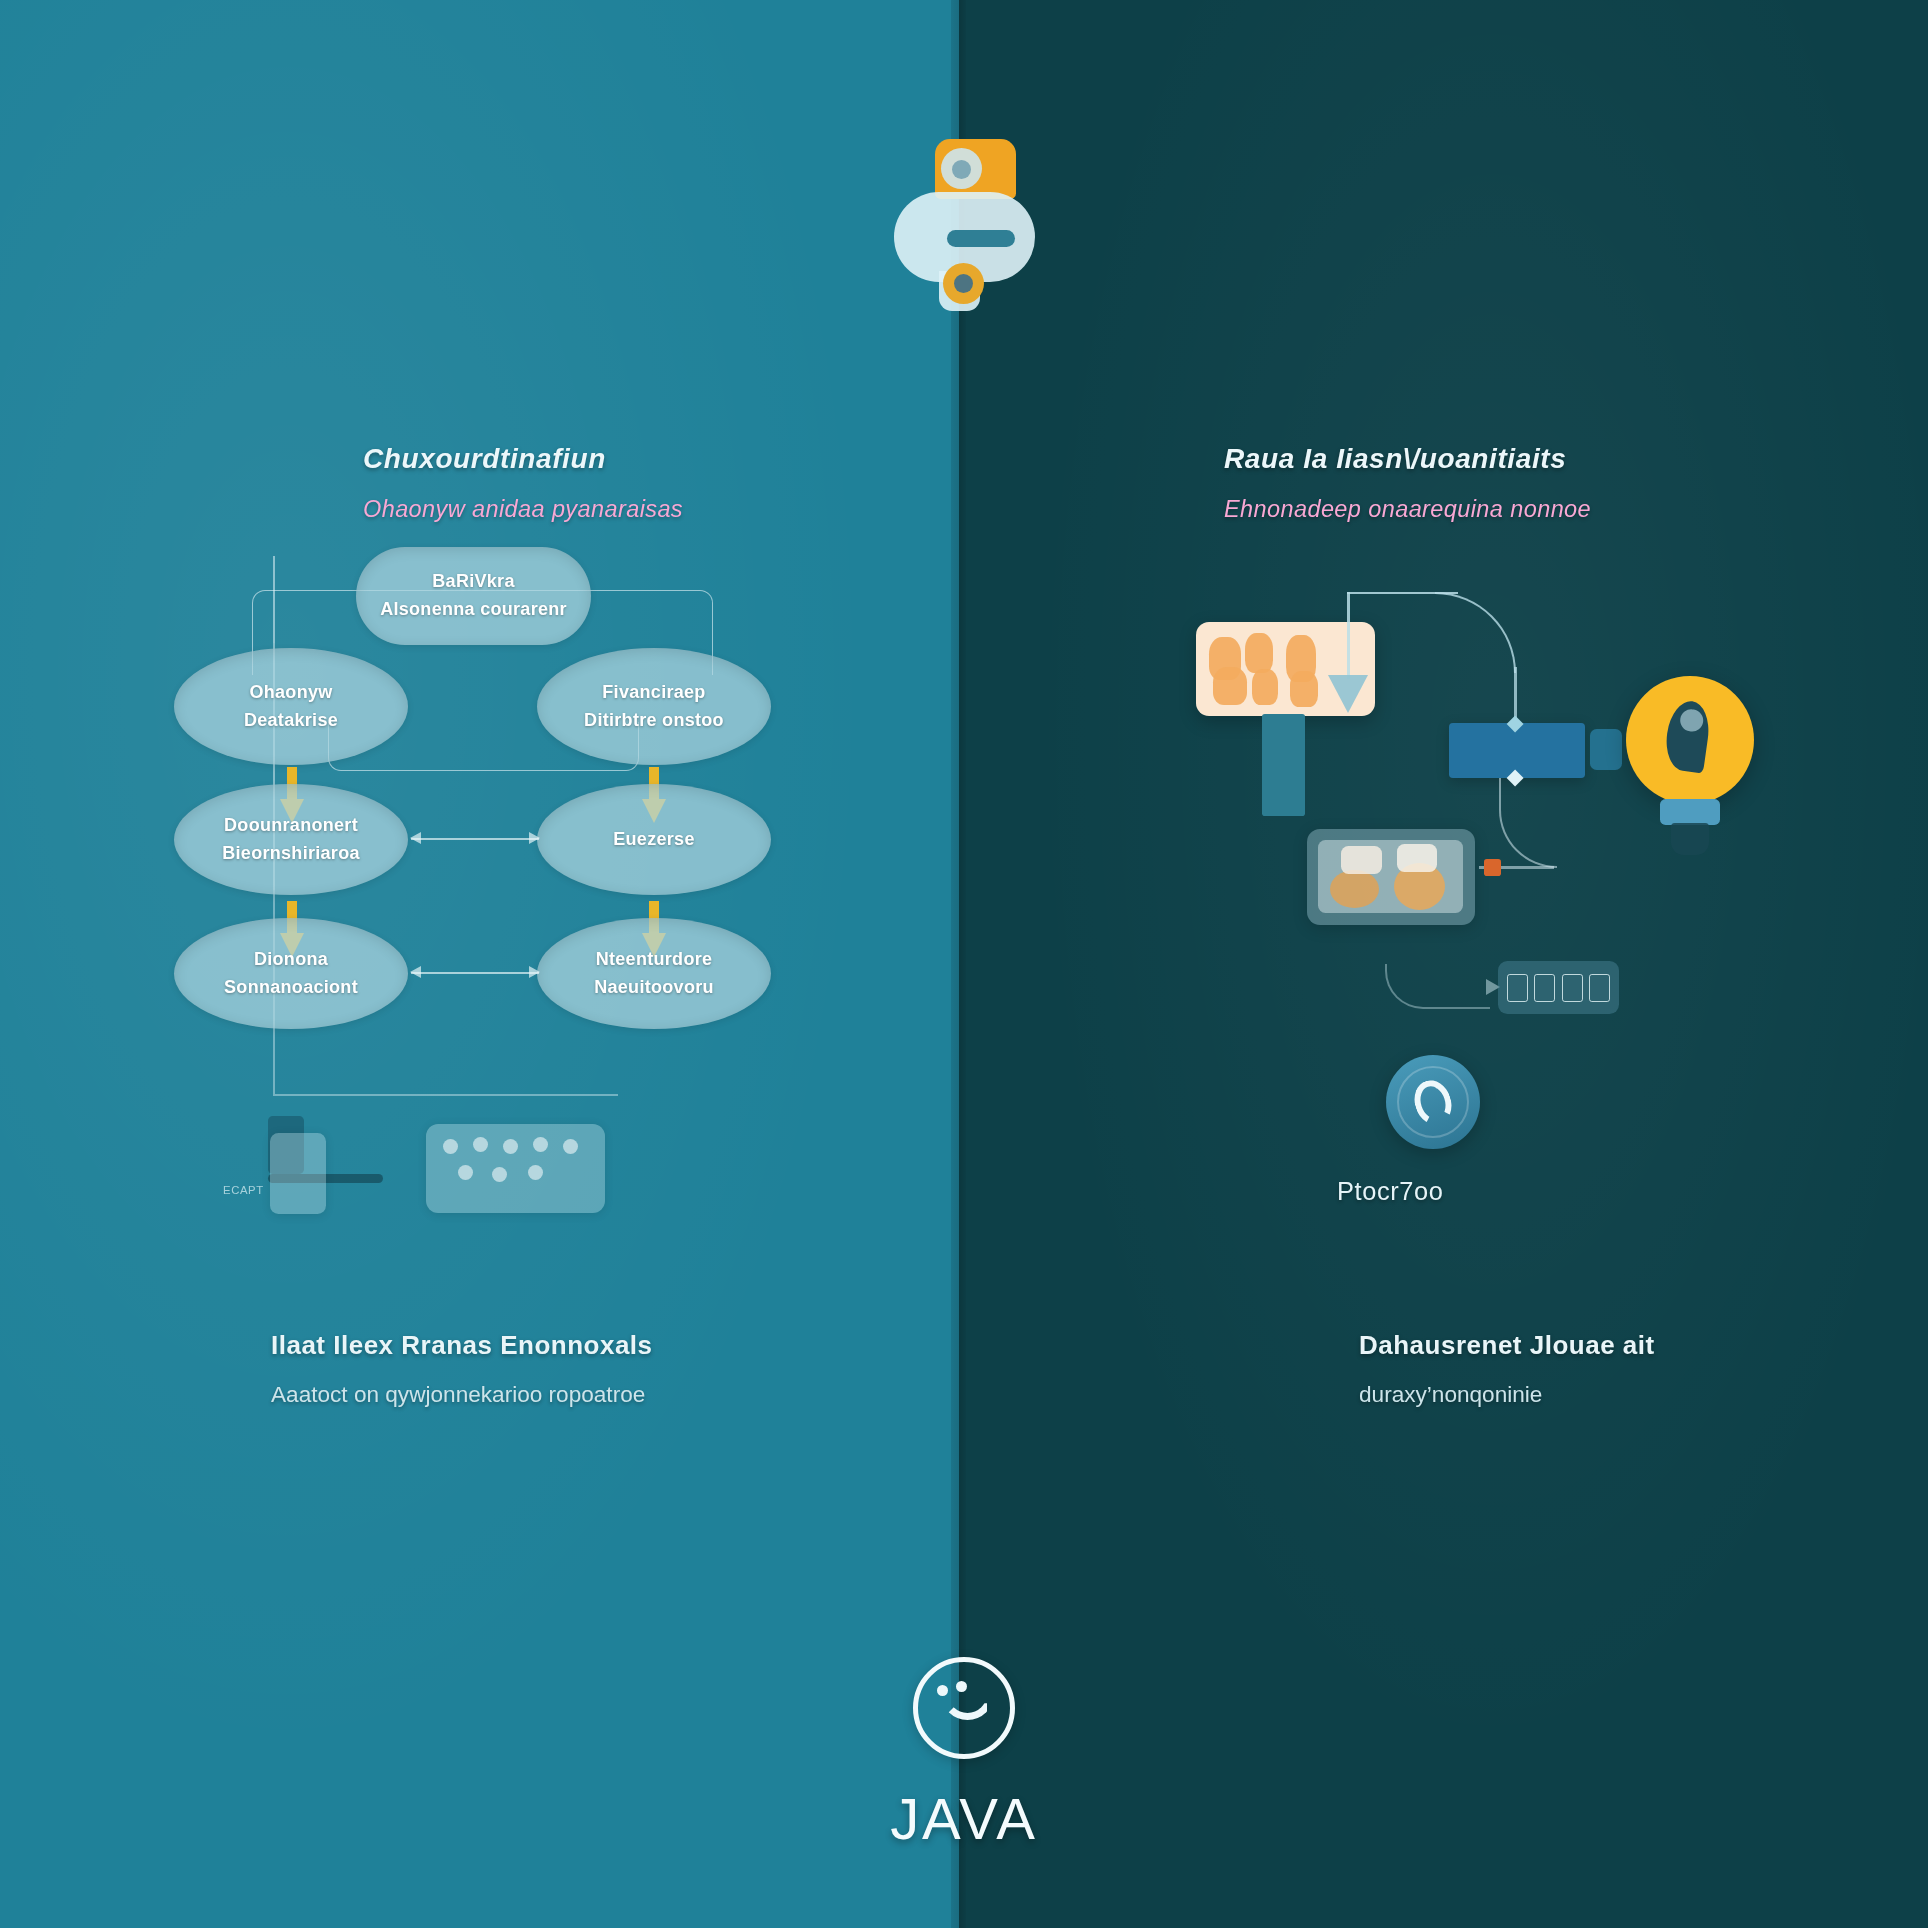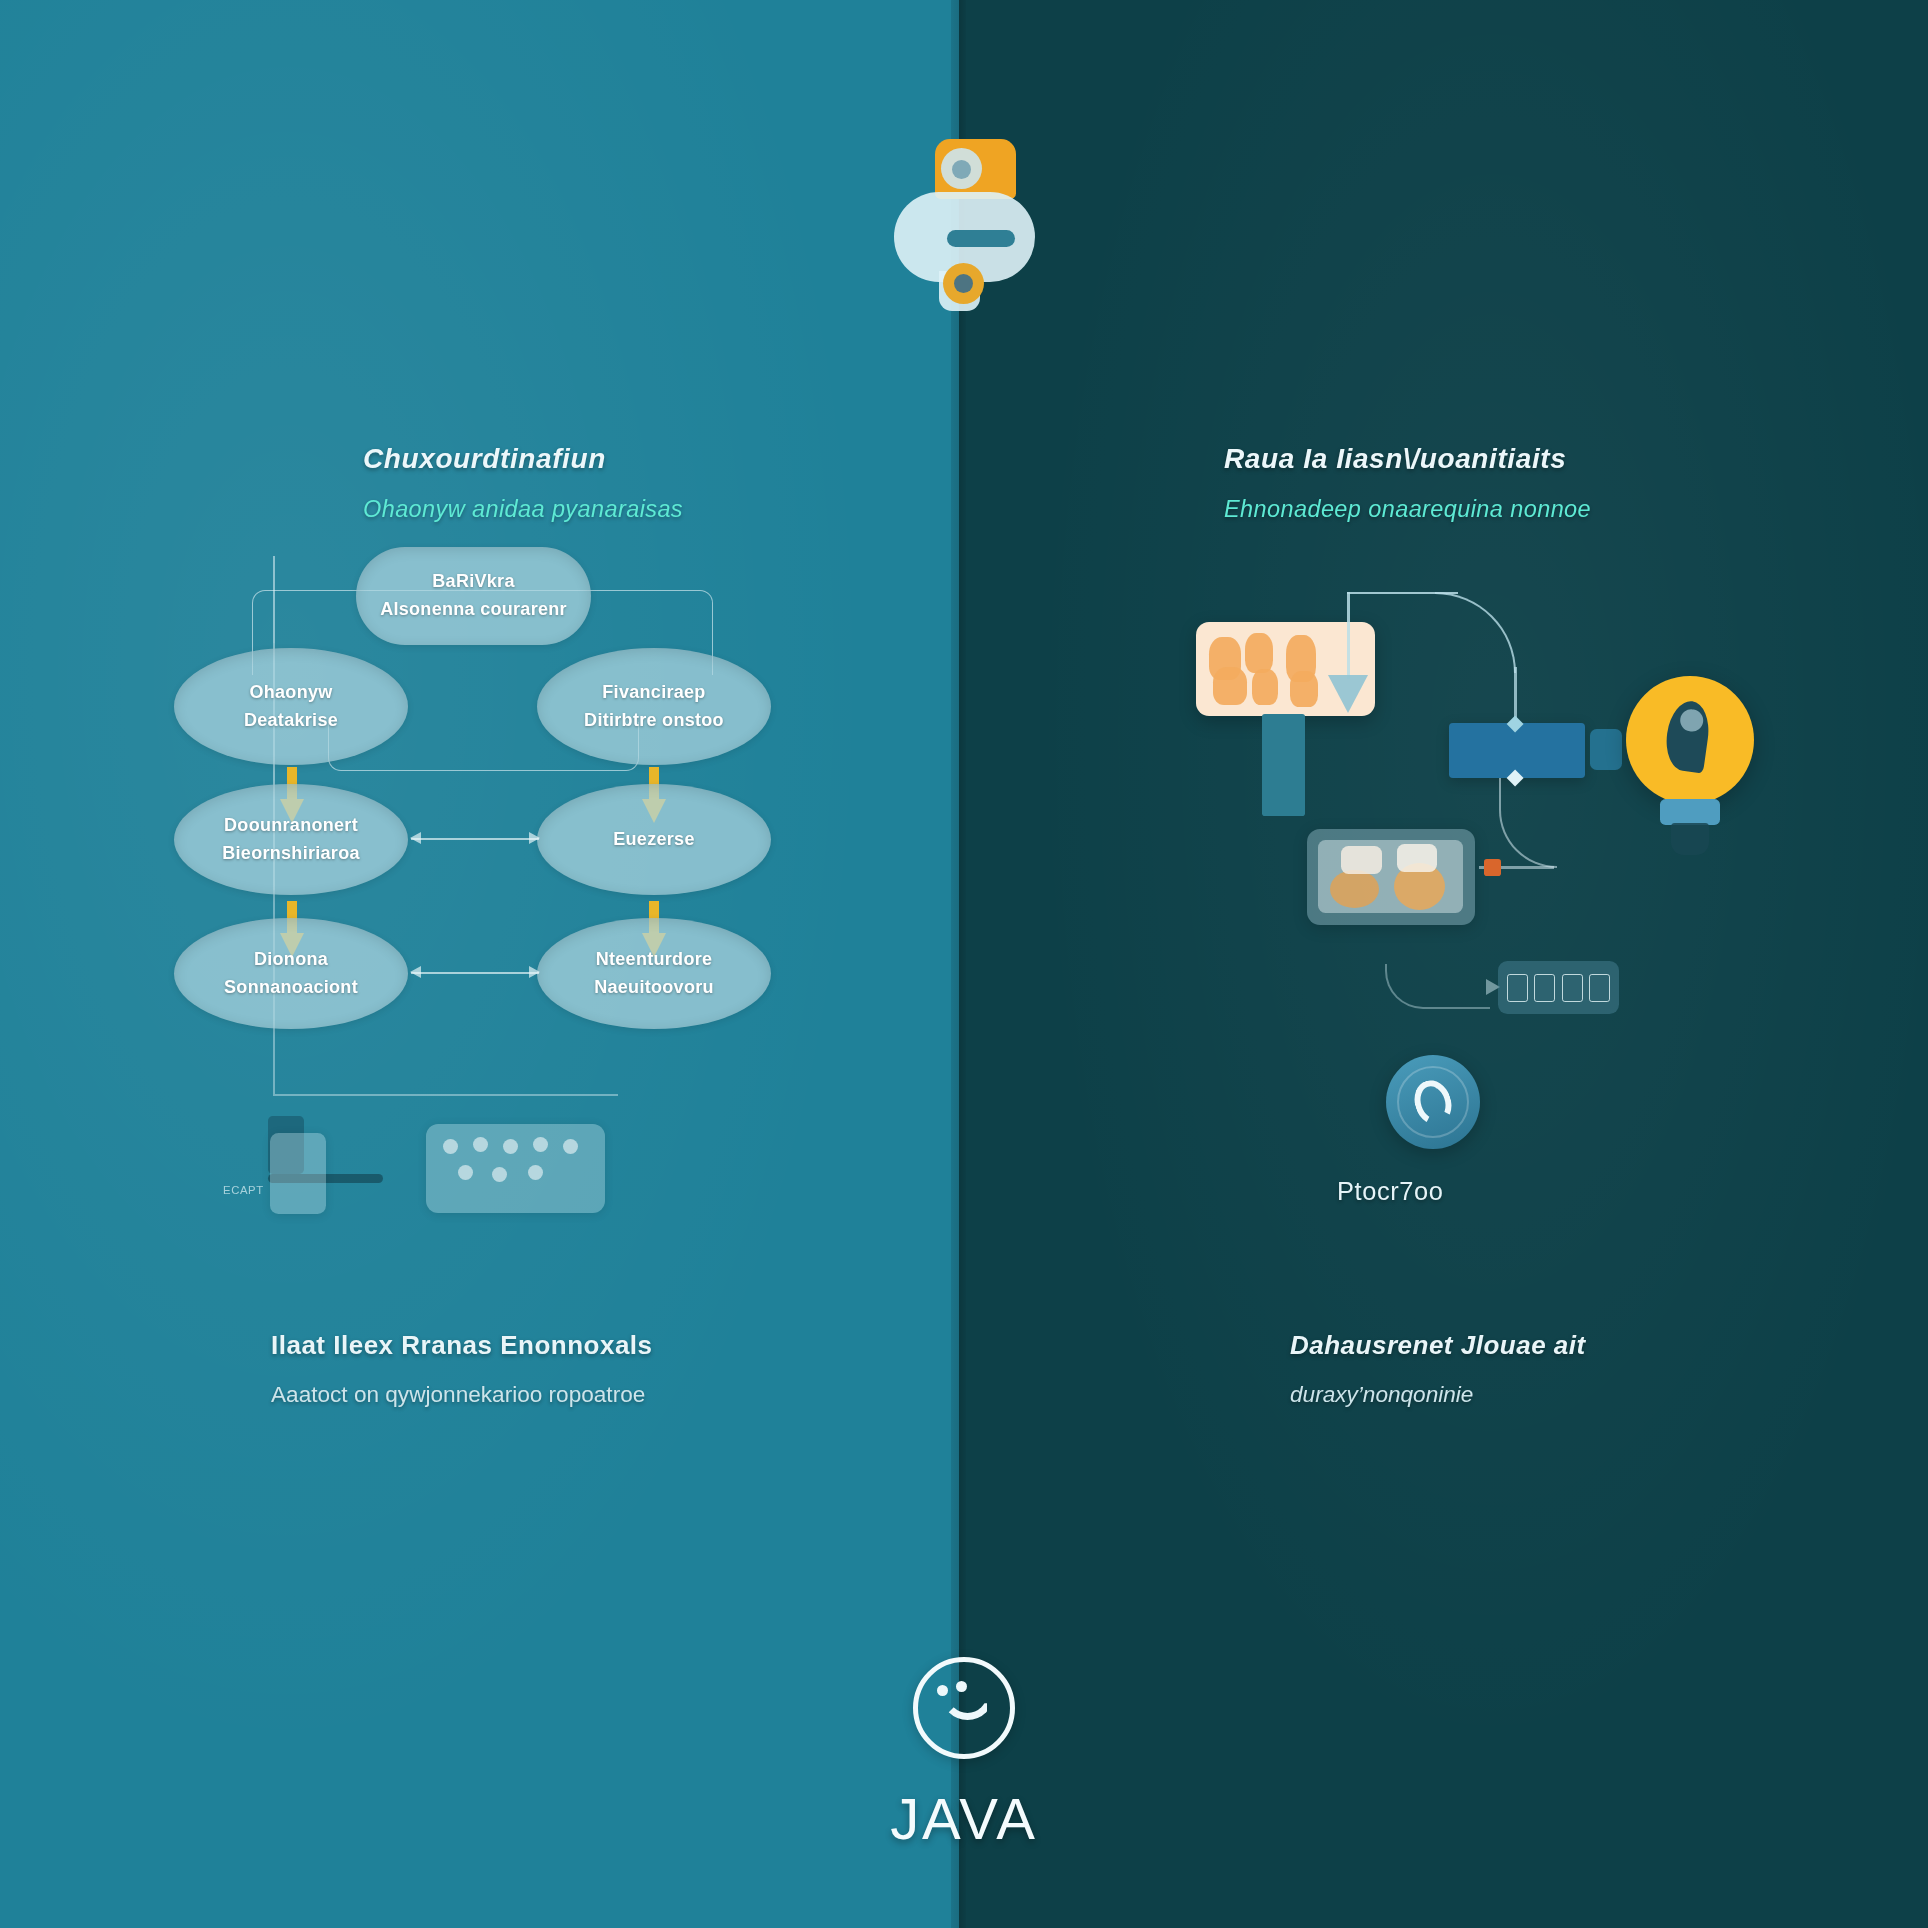--- a/index.html
+++ b/index.html
@@ -39,41 +39,41 @@
   .panel-head { position:absolute; text-align:left;font-style:italic; }
   .panel-head .h-title {
     font-size:28px; font-weight:700; letter-spacing:0.6px;
     color:#ecf7fa; text-shadow:0 1.9px 4.7px rgba(0,0,0,.35);
     filter: blur(0.3px);
     white-space:nowrap;
   }
   .panel-head .h-sub {
     margin-top:21px;
     font-size:23.5px; font-weight:400; letter-spacing:0.4px;
-    color:#5eead4; text-shadow:0 1.9px 3.8px rgba(0,0,0,.3);
+    color:#f9a8d4; text-shadow:0 1.9px 3.8px rgba(0,0,0,.3);
     filter: blur(0.4px);
     white-space:nowrap;
   }
   #head-left  { left:363px; top:443px; }
   #head-right { left:1224px; top:443px; }
 
   
   .panel-foot { position:absolute; text-align:left; }
   .panel-foot .f-title {
     font-size:26px; font-weight:700; letter-spacing:0.5px;
     color:#e9f5f8; text-shadow:0 1.9px 4.7px rgba(0,0,0,.35);
     filter:blur(0.4px); white-space:nowrap;
   }
   .panel-foot .f-sub {
     margin-top:21px; font-size:22.6px; font-weight:400;
     color:#cde4ea; text-shadow:0 1.9px 3.8px rgba(0,0,0,.3);
     filter:blur(0.5px); white-space:nowrap;
   }
   #foot-left  { left:271px; top:1330px; }
-  #foot-right { left:1290px; top:1330px;font-style:italic; }
+  #foot-right { left:1359px; top:1330px; }
 
   
   #flow { position:absolute; left:226px; top:556px; width:527px; height:527px;padding-left:47px; }
   .node {
     position:absolute;
     background:rgba(173,214,224,.72);
     border-radius:50%;
     display:flex; flex-direction:column;
     align-items:center; justify-content:center;
     text-align:center;

